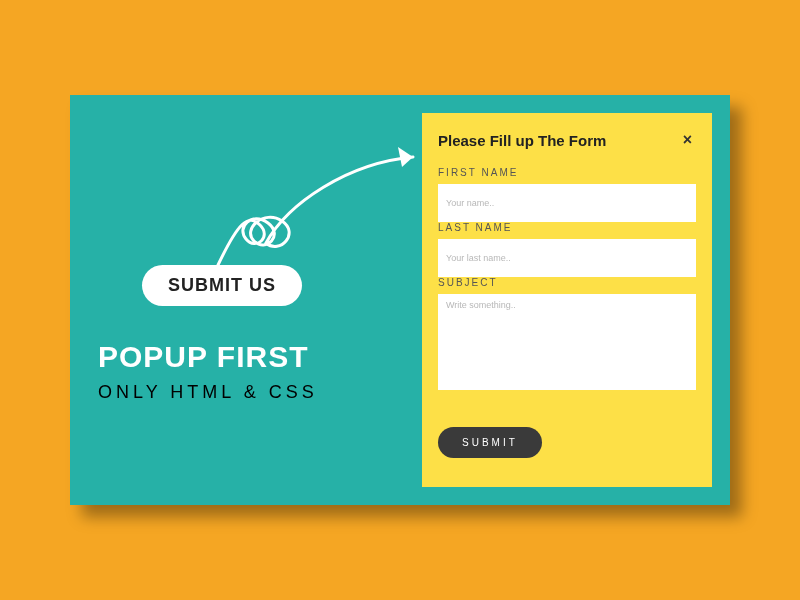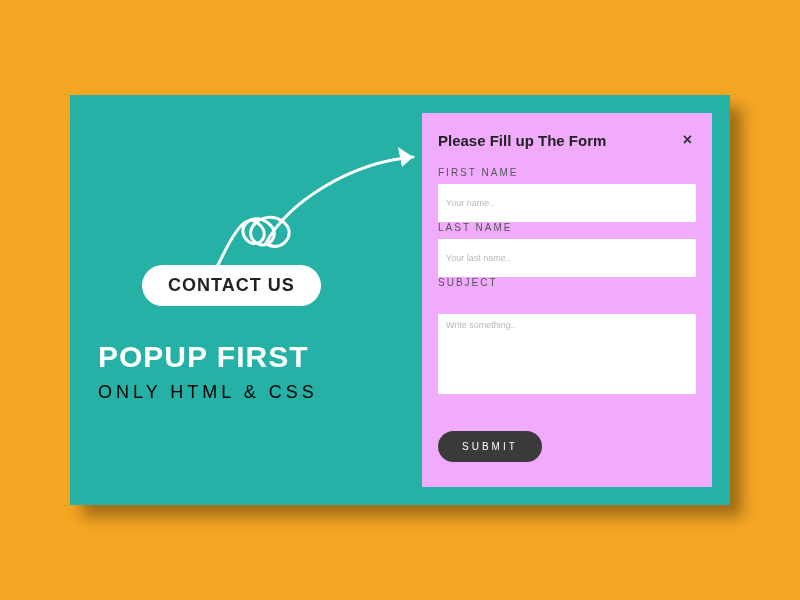--- a/index.html
+++ b/index.html
@@ -60,21 +60,21 @@
     top: 38px;
     width: 220px;
     height: 140px;
   }
   .form-card {
     position: absolute;
     right: 18px;
     top: 18px;
     width: 290px;
     height: 374px;
-    background: #f0abfc;
+    background: #fde047;
     padding: 16px 16px 4px 16px;
   }
   .form-header {
     display: flex;
     justify-content: space-between;
     align-items: center;
     margin-bottom: 16px;
   }
   .form-title {
     font-size: 15px;
@@ -99,29 +99,28 @@
     height: 38px;
     background: #fff;
     border: none;
     padding: 4px 8px;
     font-size: 9px;
     color: #999;
   }
   .text-input::placeholder { color: #b8b8b8; font-size: 9px; }
   .textarea {
     width: 100%;
-    height: 80px;
+    height: 96px;
     background: #fff;
     border: none;
     padding: 6px 8px;
     font-size: 9px;
     color: #999;
     resize: none;
     font-family: Arial, sans-serif;
-    margin-top: 20px;
   }
   .textarea::placeholder { color: #b8b8b8; font-size: 9px; }
   .first-label { margin-top: 7px; }
   .submit-btn {
     margin-top: 33px;
     background: #3a3a3a;
     color: #fff;
     border: none;
     border-radius: 999px;
     padding: 10px 24px;
@@ -141,21 +140,21 @@
              C 64 104, 48 118, 38 106
              C 28 94, 44 78, 60 90
              C 76 102, 58 120, 46 108
              C 34 96, 56 76, 74 88
              C 92 100, 72 122, 58 110
              C 80 70, 140 30, 205 24" fill="none" stroke="#fff" stroke-width="3" stroke-linecap="round"></path>
     <polygon points="205,24 190,14 194,34" fill="#fff"></polygon>
   </svg>
 
   <div class="left-block">
-    <div class="contact-pill">CONTACT US</div>
+    <div class="contact-pill">SUBMIT US</div>
     <div class="popup-title">POPUP FIRST</div>
     <div class="popup-sub">ONLY HTML &amp; CSS</div>
   </div>
 
   <div class="form-card">
     <div class="form-header">
       <div class="form-title">Please Fill up The Form</div>
       <div class="close-x">×</div>
     </div>
 

